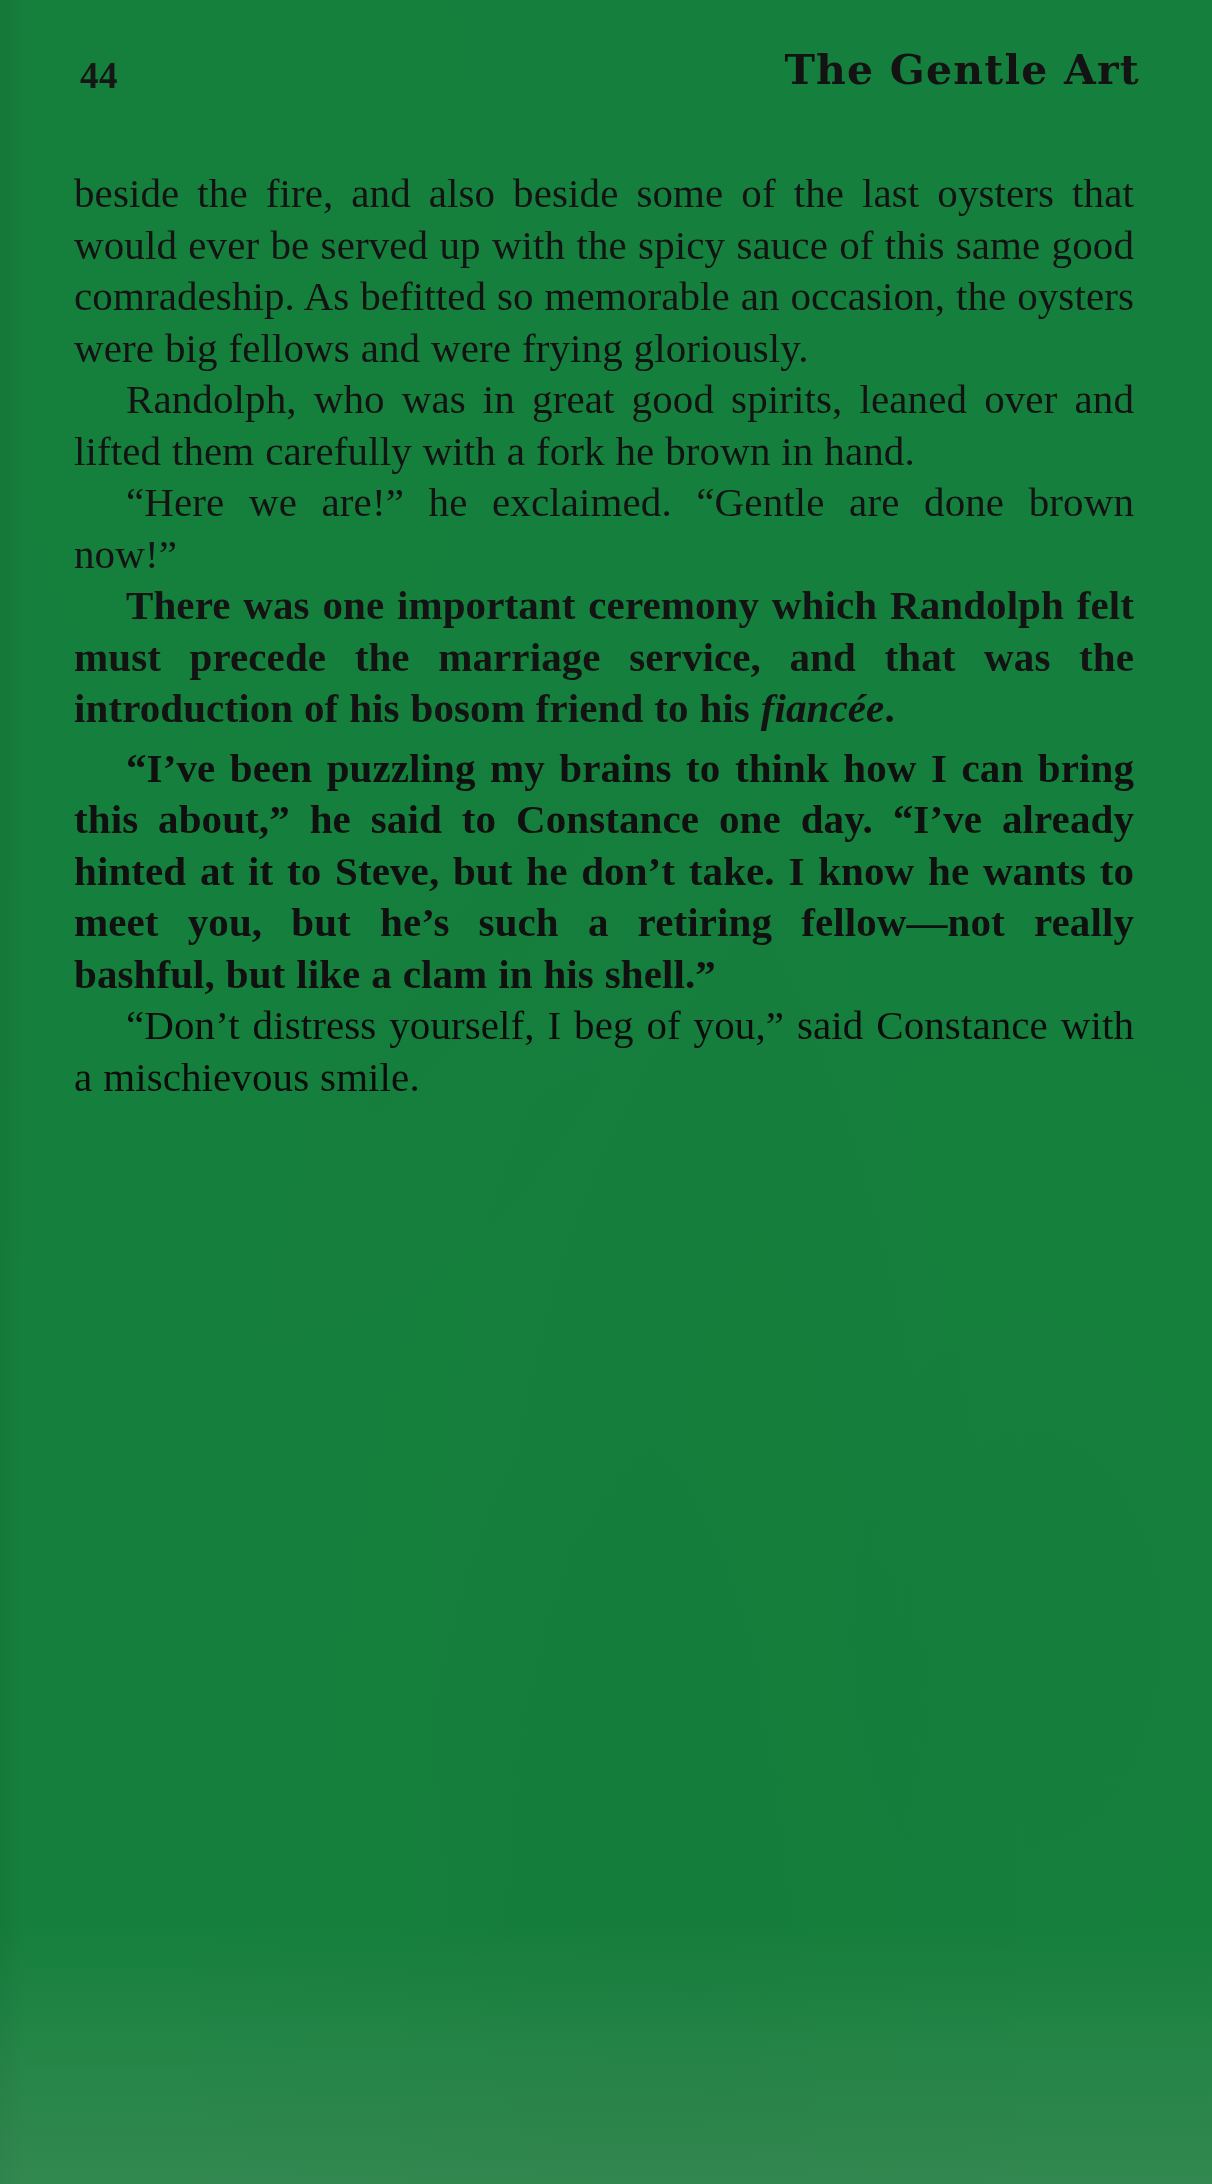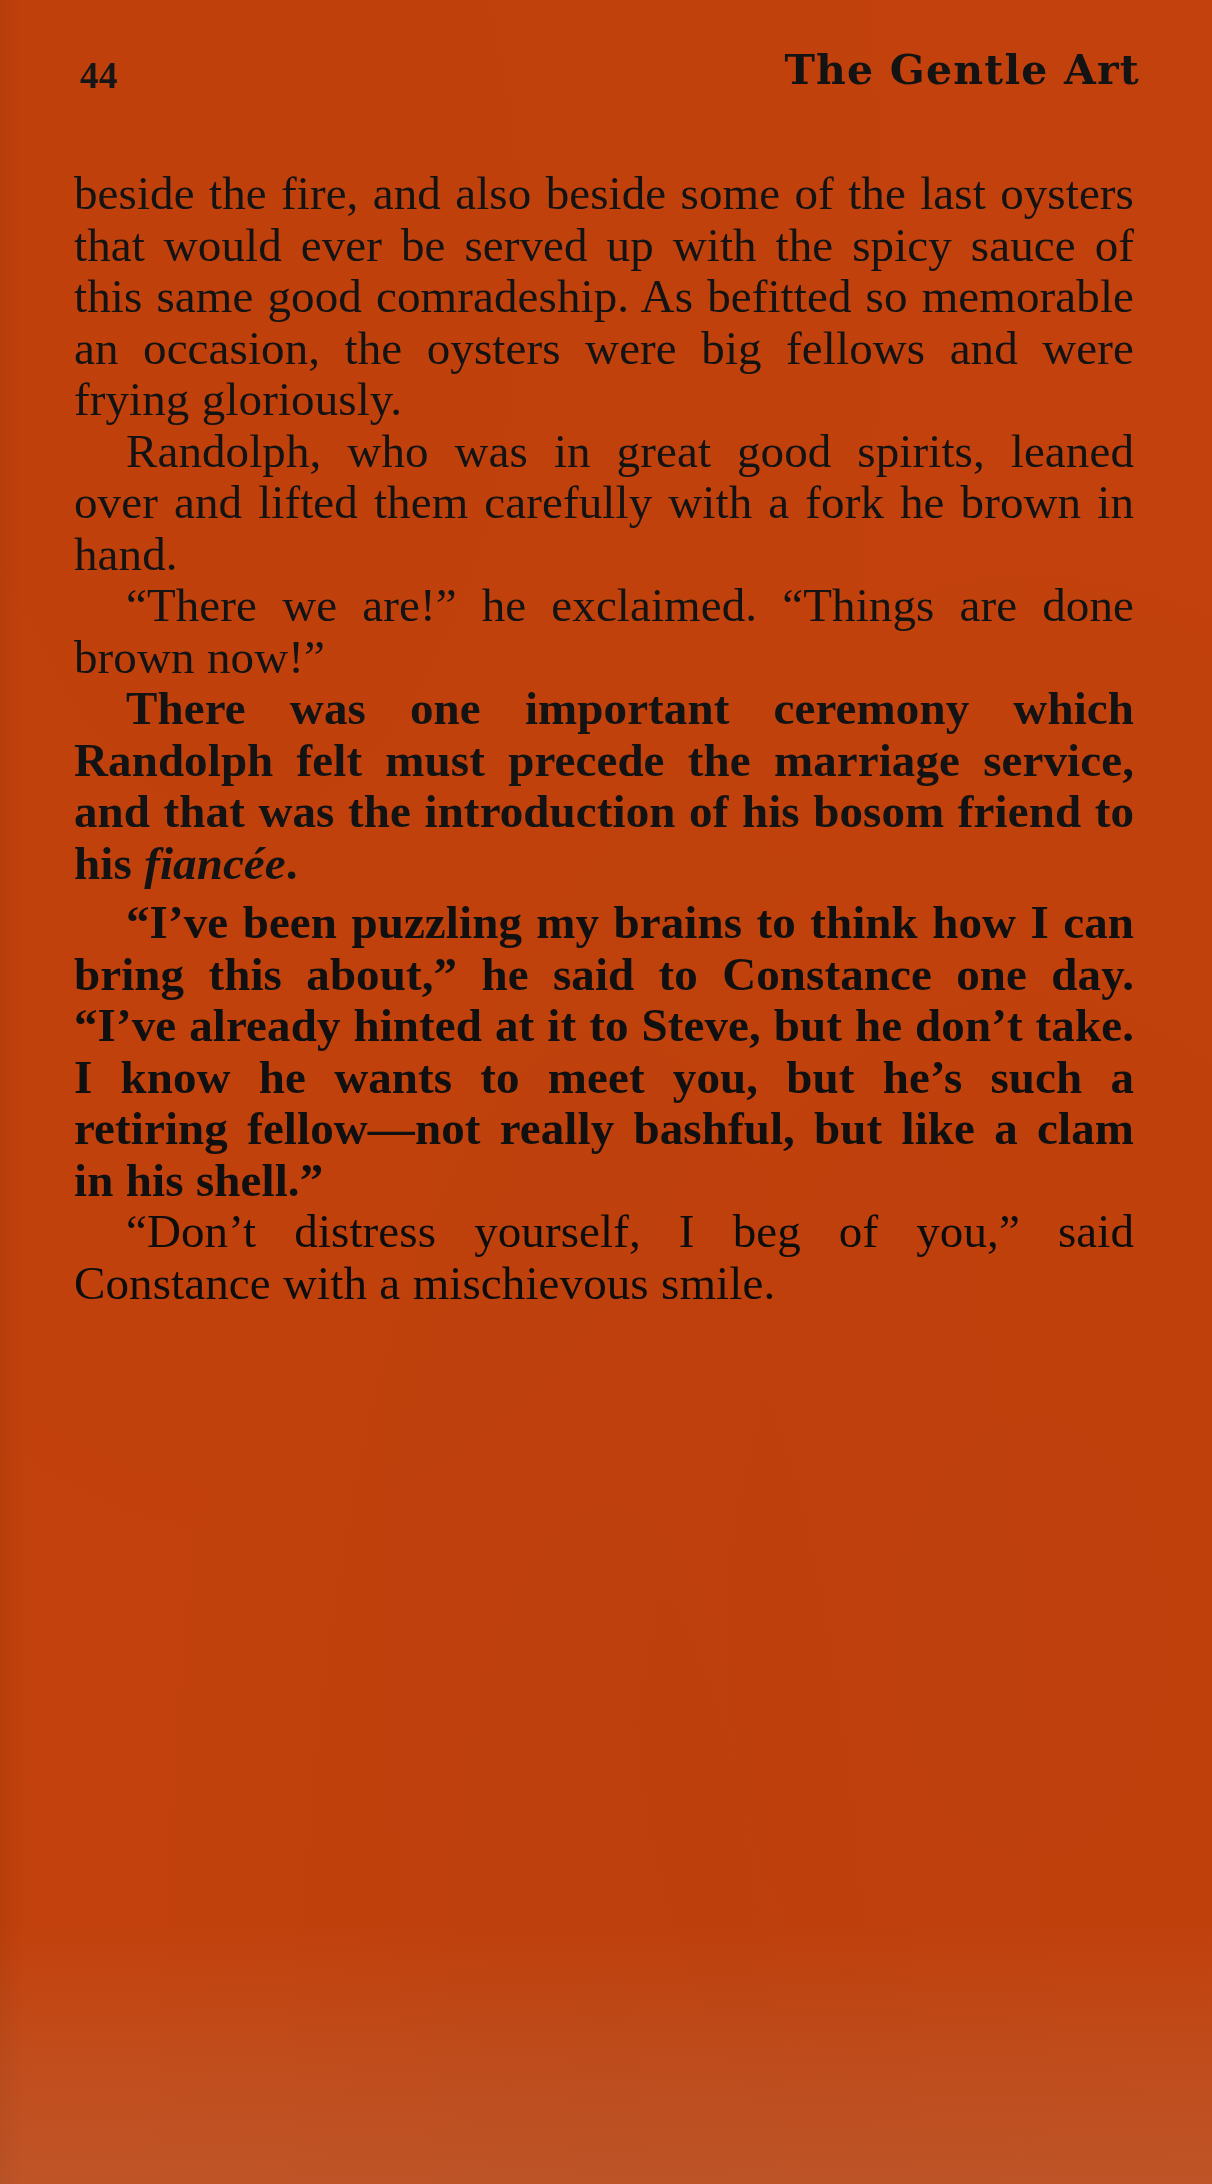--- a/index.html
+++ b/index.html
@@ -13,21 +13,21 @@
     font-family: "Liberation Serif", serif;
     color: #121212;
     overflow: hidden;
   }
   .page {
     position: relative;
     width: 1212px;
     height: 2184px;
     box-sizing: border-box;
     padding: 0;
-    background: #c2410c;
+    background: #15803d;
   }
   
   .page::before {
     content: "";
     position: absolute;
     inset: 0;
     background:
       radial-gradient(ellipse at 20% 12%, rgba(0,0,0,0.012), rgba(0,0,0,0) 60%),
       radial-gradient(ellipse at 85% 75%, rgba(0,0,0,0.015), rgba(0,0,0,0) 55%),
       radial-gradient(ellipse at 50% 97%, rgba(0,0,0,0.02), rgba(0,0,0,0) 60%);
@@ -60,21 +60,21 @@
     font-family: "DejaVu Serif", serif;
   }
   .body-text {
     position: absolute;
     top: 168px;
     left: 74px;
     width: 1060px;
   }
   p.para {
     margin: 0;
-    font-size: 47px;
+    font-size: 41px;
     line-height: 51.5px;
     text-align: justify;
     text-indent: 52px;
     color: #131313;
     letter-spacing: 0.1px;
     word-spacing: 0.5px;
   }
   p.para.first {
     text-indent: 0;
   }
@@ -119,21 +119,21 @@
     <div class="folio">44</div>
     <div class="running-head">The Gentle Art</div>
   </div>
 
   <div class="body-text">
 
     <p class="para first p1">beside the fire, and also beside some of the last oysters that would ever be served up with the spicy sauce of this same good comradeship.  As befitted so memorable an occasion, the oysters were big fellows and were frying gloriously.</p>
 
     <p class="para p2">Randolph, who was in great good spirits, leaned over and lifted them carefully with a fork he brown in hand.</p>
 
-    <p class="para p3">“There we are!” he exclaimed.  “Things are done brown now!”</p>
+    <p class="para p3">“Here we are!” he exclaimed.  “Gentle are done brown now!”</p>
 
 
     <p class="para p5"><span>There was one important ceremony which Randolph felt must precede the marriage service, and that was the introduction of his bosom friend to his </span><i>fiancée</i><span>.</span></p>
 
     <p class="para p6">“I’ve been puzzling my brains to think how I can bring this about,” he said to Constance one day.  “I’ve already hinted at it to Steve, but he don’t take.  I know he wants to meet you, but he’s such a retiring fellow—not really bashful, but like a clam in his shell.”</p>
 
     <p class="para p7">“Don’t distress yourself, I beg of you,” said Constance with a mischievous smile.</p>
 
   </div>
 

